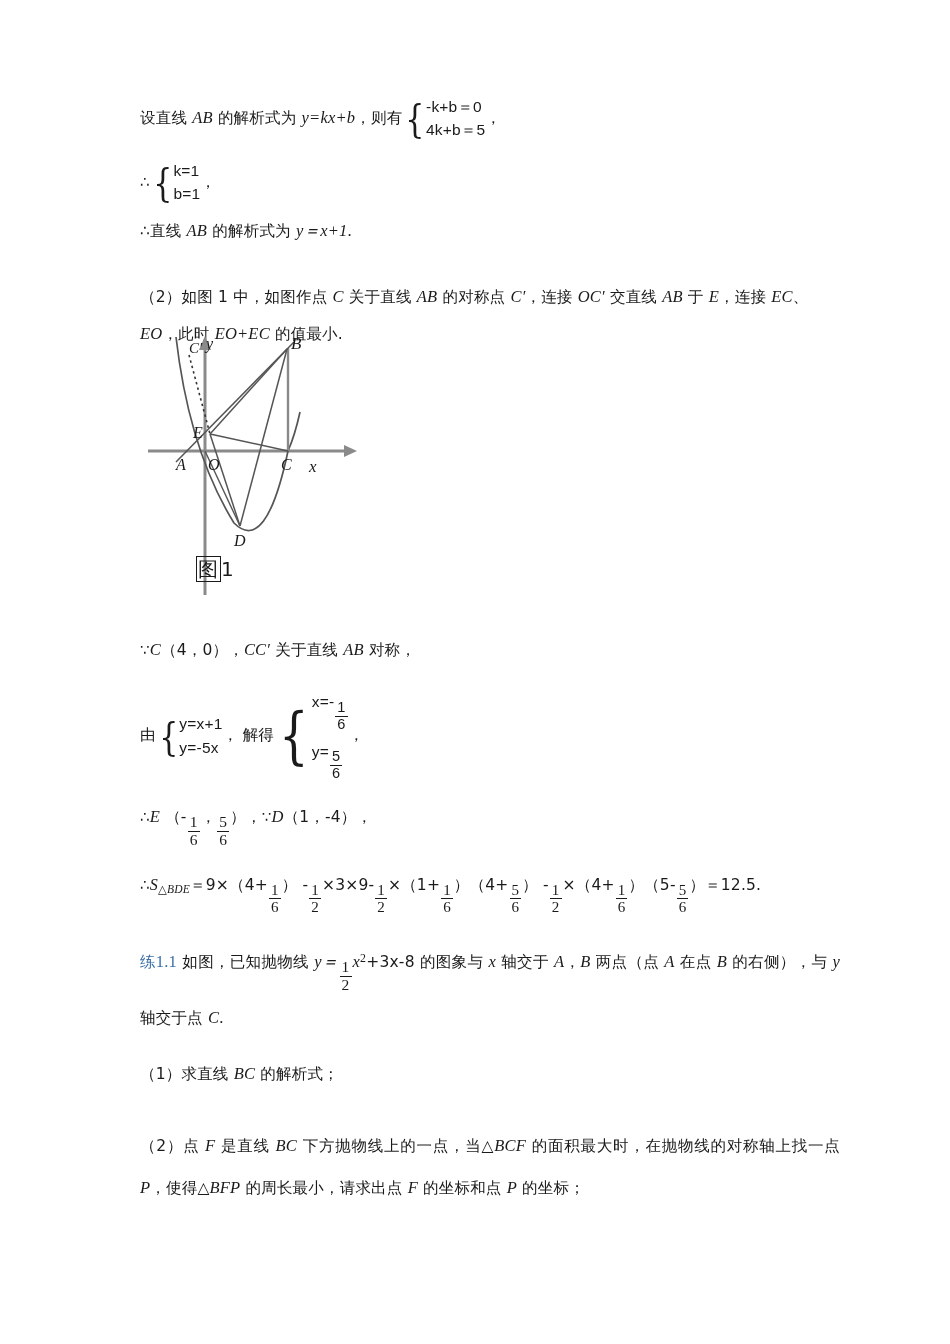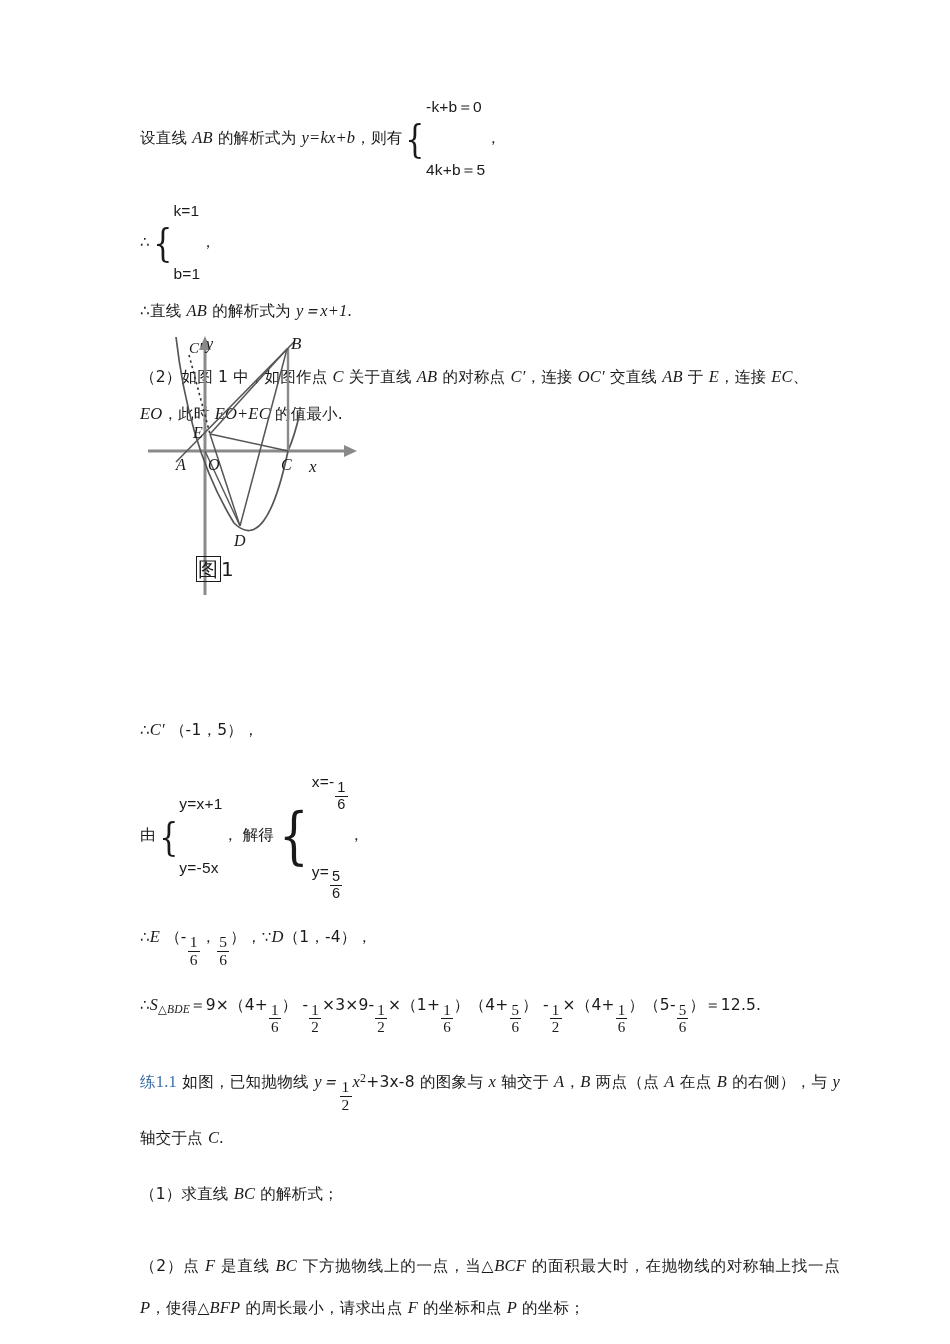--- a/index.html
+++ b/index.html
@@ -69,21 +69,20 @@
   .brace.tall {
     font-size: 62px;
   }
   .sysrows {
     display: inline-flex;
     flex-direction: column;
     justify-content: center;
     font-size: 15.5px;
     line-height: 1.5;
     font-family: "Liberation Sans", "DejaVu Sans", sans-serif;
-    gap: 40px;
   }
   .sysrows.big {
     line-height: 2.0;
   }
   
   .frac {
     display: inline-flex;
     flex-direction: column;
     align-items: center;
     vertical-align: -0.55em;
@@ -170,24 +169,24 @@
     <div class="line" style="margin-bottom:14px;">
       <span class="han">（2）如图 1 中，如图作点 </span><span class="ital">C</span><span class="han"> 关于直线 </span><span class="ital">AB</span><span class="han"> 的对称点 </span><span class="ital">C′</span><span class="han">，连接 </span><span class="ital">OC′</span><span class="han"> 交直线 </span><span class="ital">AB</span><span class="han"> 于 </span><span class="ital">E</span><span class="han">，连接 </span><span class="ital">EC</span><span class="han">、</span>
     </div>
 
     <div class="line" style="margin-bottom:22px;">
       <span class="ital">EO</span><span class="han">，此时 </span><span class="ital">EO+EC</span><span class="han"> 的值最小.</span>
     </div>
 
     <div style="height:272px;"></div>
 
-
     <div class="line" style="margin-bottom:26px;">
-      <span class="therefore">∴</span><span class="ital">C′</span><span class="han"> （‑1，5），</span>
-    </div>
+      <span class="because">∵</span><span class="ital">C</span><span class="han">（4，0），</span><span class="ital">CC′</span><span class="han"> 关于直线 </span><span class="ital">AB</span><span class="han"> 对称，</span>
+    </div>
+
 
 
     <div class="line" style="margin-bottom:20px;">
       <span class="han">由</span><span class="sys">
           <span class="brace">{</span>
           <span class="sysrows">
             <span>y=x+1</span>
             <span>y=-5x</span>
           </span>
         </span><span class="han">，</span>&nbsp;<span class="han">解得</span><span class="sys">

